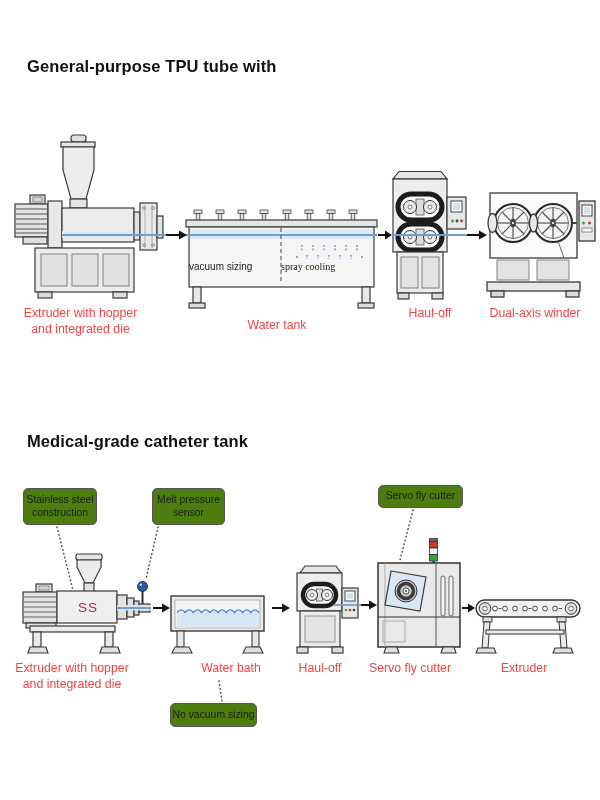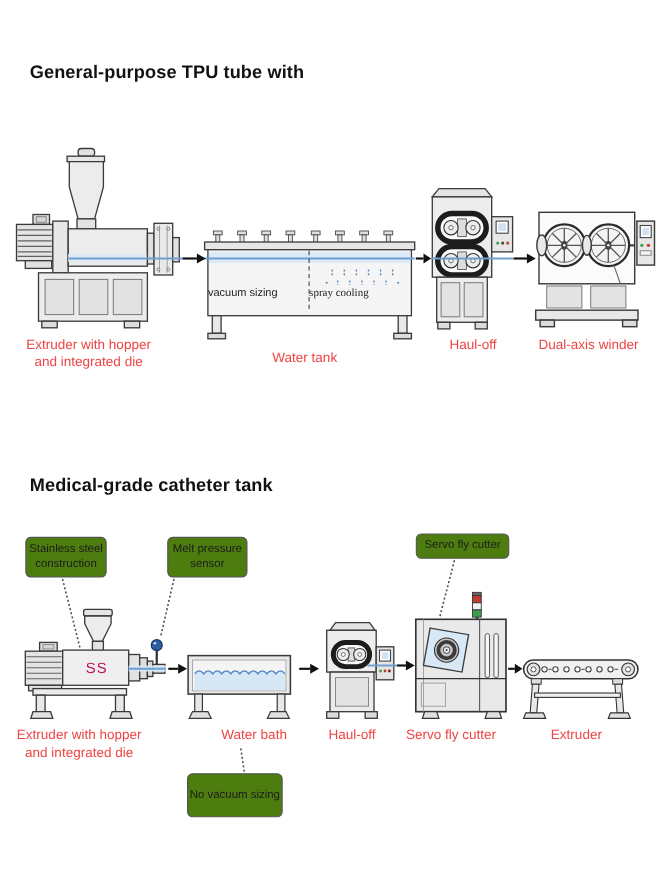--- a/index.html
+++ b/index.html
@@ -383,21 +383,21 @@
 and integrated die</div>
 <div class="label" style="left:217px;top:318px;width:120px;">Water tank</div>
 <div class="label" style="left:380px;top:306px;width:100px;">Haul-off</div>
 <div class="label" style="left:465px;top:306px;width:140px;">Dual-axis winder</div>
 
 <div class="callout" style="left:23px;top:488px;width:74px;height:37px;">Stainless steel
 construction</div>
 <div class="callout" style="left:125px;top:488px;width:73px;height:37px;margin-left:27px;">Melt pressure
 sensor</div>
 <div class="callout" style="left:378px;top:485px;width:85px;height:23px;">Servo fly cutter</div>
-<div class="callout" style="left:170px;top:703px;width:87px;height:40px;">No vacuum sizing</div>
+<div class="callout" style="left:170px;top:703px;width:87px;height:24px;">No vacuum sizing</div>
 
 <div class="ss" style="left:73px;top:600px;width:30px;">SS</div>
 
 <div class="label" style="left:2px;top:661px;width:140px;">Extruder with hopper
 and integrated die</div>
 <div class="label" style="left:171px;top:661px;width:120px;">Water bath</div>
 <div class="label" style="left:270px;top:661px;width:100px;">Haul-off</div>
 <div class="label" style="left:350px;top:661px;width:120px;">Servo fly cutter</div>
 <div class="label" style="left:464px;top:661px;width:120px;">Extruder</div>
 

